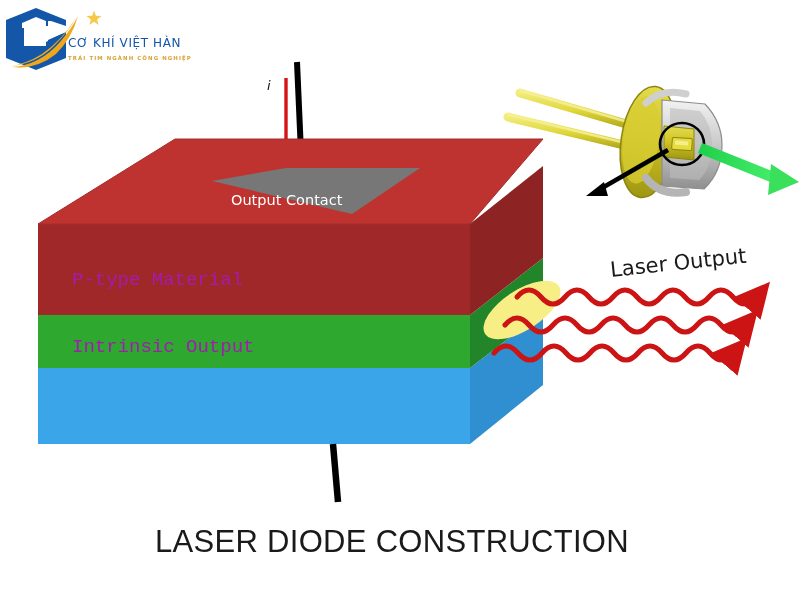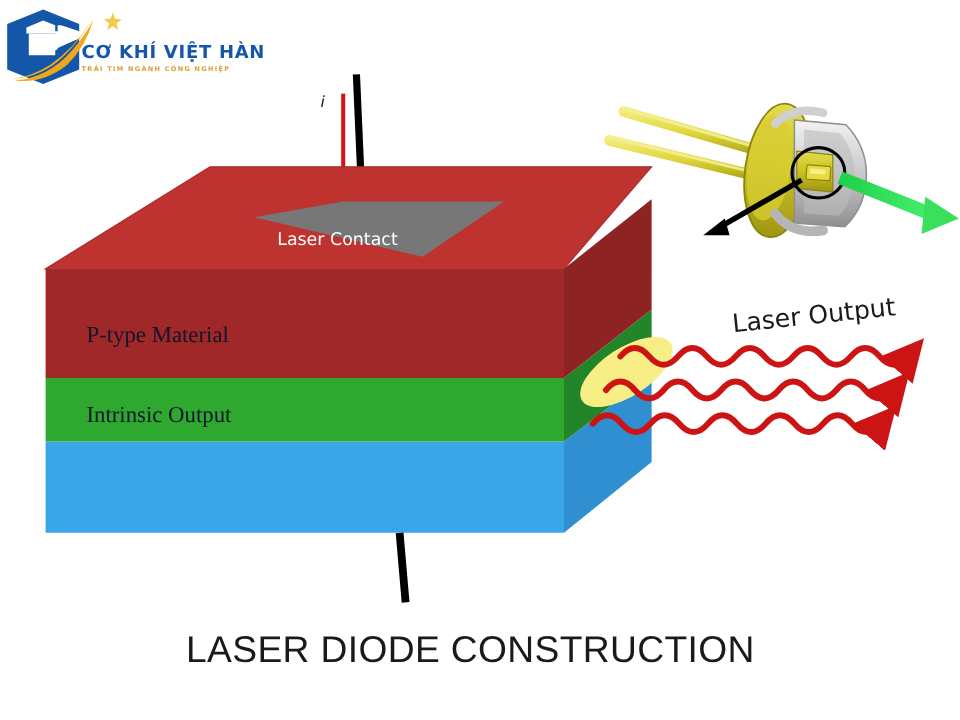--- a/index.html
+++ b/index.html
@@ -25,22 +25,22 @@
   #logo-mark {
     left: 2px; top: 4px;
     width: 78px; height: 66px;
   }
   #logo-text-wrap {
     left: 68px; top: 33px;
     width: 145px; height: 34px;
   }
   #logo-title {
     font-family: "DejaVu Sans", sans-serif;
-    font-size: 15px;
-    font-weight: 700;
+    font-size: 12px;
+    font-weight: 400;
     color: #1456a8;
     letter-spacing: 0.6px;
     line-height: 17px;
     white-space: nowrap;
   }
   #logo-tagline {
     font-family: "DejaVu Sans", sans-serif;
     font-size: 5.4px;
     font-weight: 700;
     color: #d8a233;
@@ -51,22 +51,22 @@
   }
 
   
   #diagram {
     left: 0; top: 0;
     width: 800px; height: 600px;
   }
 
   
   .layer-label {
-    font-family: Liberation Serif, serif;
-    color: #0f172a;
+    font-family: Liberation Mono, monospace;
+    color: #a21caf;
     font-size: 19px;
     white-space: nowrap;
     text-align: right;
   }
   #label-ptype { left: 72px; top: 269px; }
   #label-intrinsic { left: 72px; top: 336px; }
   #label-ntype { left: 72px; top: 394px; }
 
   #label-metal-contact {
     left: 231px; top: 192px;
@@ -228,21 +228,21 @@
 
       <g>
         <path d="M700,148 L780,180" stroke="url(#g-green-beam)" stroke-width="11" stroke-linecap="butt"></path>
         <polygon points="771,164 799,182 768,195" fill="#3ae05c"></polygon>
       </g>
     </g>
   </svg>
 
   <div class="abs layer-label" id="label-ptype">P-type Material</div>
   <div class="abs layer-label" id="label-intrinsic">Intrinsic Output</div>
-  <div class="abs" id="label-metal-contact">Laser Contact</div>
+  <div class="abs" id="label-metal-contact">Output Contact</div>
   <div class="abs" id="label-current">i</div>
   <div class="abs" id="label-laser-output">Laser Output</div>
 
   <div class="abs" id="caption">LASER DIODE CONSTRUCTION</div>
 
   <div class="abs" id="logo-block">
     <svg class="abs" id="logo-mark" viewBox="0 0 78 66">
 
       <path d="M4,46 L4,14 L34,2 L64,14 L64,20 L46,14 L46,20 L22,20 L22,40 L46,40 L46,34 L64,26 L64,22
                L64,22 L64,52 L34,64 L4,52 Z" fill="#1456a8"></path>

